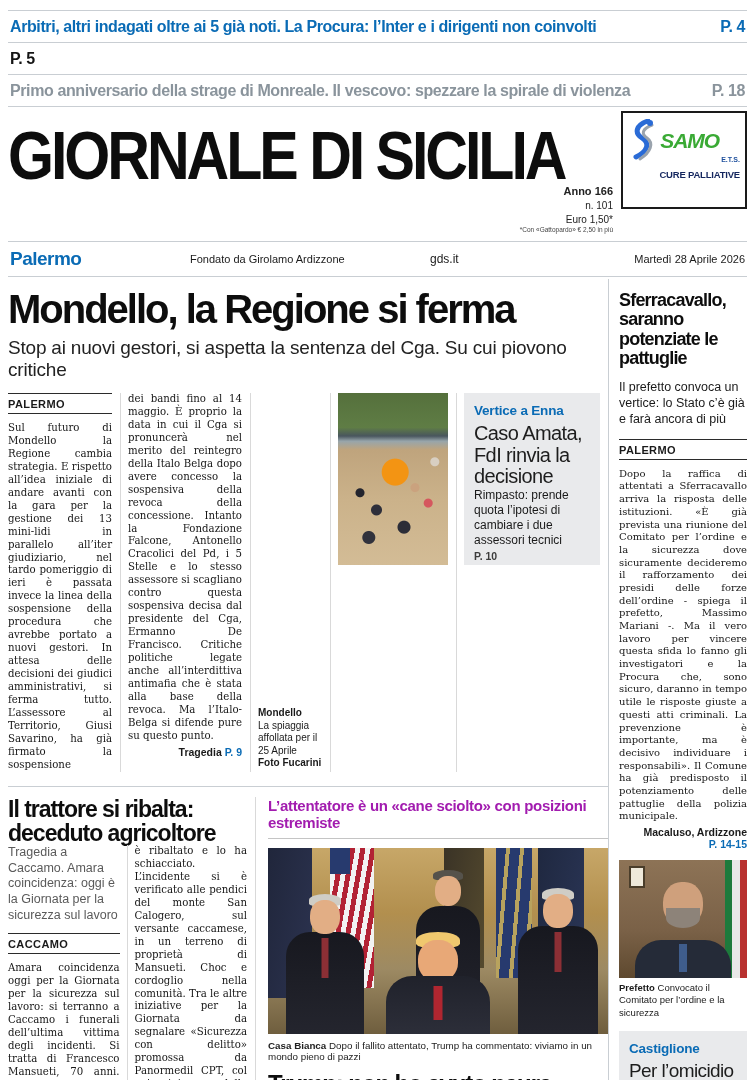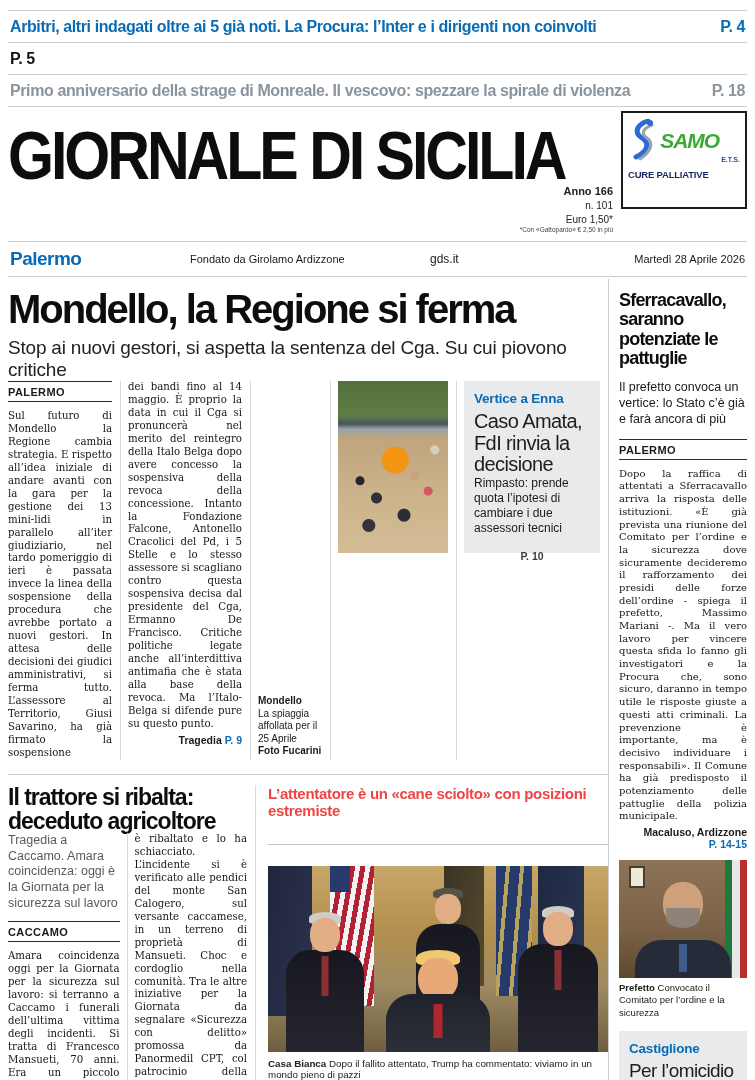--- a/index.html
+++ b/index.html
@@ -9,42 +9,42 @@
 
   
   .strip { border-top:1px solid #c9ced3; }
   .strip-row { display:flex; justify-content:space-between; align-items:center; gap:1px; padding:7px 2px 6px 2px; border-bottom:1px solid #c9ced3; font-weight:bold; font-size:16px; letter-spacing:-0.4px; }
   .c-blue { color:#0a6bb5; } .c-black { color:#141414; } .c-gray { color:#8a949c; }
   .pgref { white-space:nowrap; font-weight:bold; }
 
   
   .masthead { position:relative; height:130px; }
   .mast-title { position:absolute; left:0; top:8px; font-size:58px; font-weight:900; letter-spacing:-3px; color:#0d0d0d; transform:scale(1.02,1.18); transform-origin:left top; white-space:nowrap; }
-  .samo { position:absolute; right:0; top:4px; width:126px; height:98px; border:2px solid #1a1a1a; background:#fff; padding:6px 5px 4px 5px; text-align:left; }
+  .samo { position:absolute; right:0; top:4px; width:126px; height:98px; border:2px solid #1a1a1a; background:#fff; padding:6px 5px 4px 5px; text-align:right; }
   .samo-row { display:flex; align-items:center; justify-content:center; gap:2px; }
   .samo-name { color:#3aaa35; font-weight:900; font-style:italic; font-size:21px; letter-spacing:-1px; }
   .samo-ets { color:#1c4e9c; font-weight:bold; font-size:7px; align-self:flex-end; }
   .samo-tag { color:#14265e; font-weight:bold; font-size:9.5px; margin-top:6px; letter-spacing:-0.2px; }
   .edition { position:absolute; right:134px; bottom:2px; text-align:right; font-size:10px; line-height:1.35; color:#222; }
   .edition .b { font-weight:bold; font-size:11px; }
   .edition .note { font-size:6.5px; color:#444; }
 
   
   .dateline { display:flex; align-items:center; border-top:1px solid #c9ced3; border-bottom:1px solid #c9ced3; padding:6px 2px; margin-top:4px; }
   .dl-city { color:#0a6bb5; font-weight:bold; font-size:19px; flex:0 0 180px; letter-spacing:-0.5px; }
   .dl-founded { font-size:11px; flex:0 0 240px; }
   .dl-site { font-size:12px; flex:1; }
   .dl-date { font-size:11px; margin-left:auto; }
 
   
   .main-grid { display:grid; grid-template-columns:600px 1fr; margin-top:2px; }
   .rail { border-left:1px solid #c9ced3; padding-left:10px; }
 
   .lead-headline { font-size:40px; font-weight:900; letter-spacing:-2px; line-height:1; margin:10px 0 8px 0; color:#0d0d0d; }
-  .lead-subhead { font-size:19px; font-weight:300; letter-spacing:-0.2px; color:#222; }
+  .lead-subhead { font-size:19px; font-weight:300; letter-spacing:-0.2px; color:#222; margin-bottom:12px; }
 
   .lead-row { display:grid; grid-template-columns:112px 130px 80px 126px 152px; min-height:180px; }
   .lr-col { padding:0 8px 0 7px; border-left:1px solid #d9d9d9; }
   .lr-col:first-child { border-left:none; padding-left:0; }
 
   .kicker { font-weight:bold; font-size:11px; letter-spacing:0.4px; border-top:1px solid #2b2b2b; border-bottom:1px solid #2b2b2b; padding:4px 0 3px 0; margin-bottom:8px; }
   .body-serif { font-family:"DejaVu Serif", serif; font-size:10.2px; line-height:1.27; text-align:justify; color:#161616; }
   .byline { text-align:right; font-size:10.5px; font-weight:bold; margin-top:3px; }
   .byline .pg { color:#0a6bb5; }
 
@@ -61,34 +61,34 @@
       radial-gradient(circle at 60% 78%, #2c2d37 0 6px, rgba(0,0,0,0) 7px),
       radial-gradient(circle at 28% 84%, #31323c 0 6px, rgba(0,0,0,0) 7px),
       radial-gradient(circle at 88% 40%, #d8cfc2 0 4px, rgba(0,0,0,0) 5px),
       linear-gradient(180deg, #55703c 0%, #5f7d45 20%, #49565e 25%, #97a5ab 28%, #bfa47d 33%, #cbb28a 62%, #d3bc96 100%);
   }
 
   .enna-box { background:#e9eaec; padding:10px 10px 8px 10px; height:172px; display:flex; flex-direction:column; }
   .box-kicker { color:#0a6bb5; font-weight:bold; font-size:13.5px; letter-spacing:-0.2px; margin-bottom:5px; }
   .enna-h { font-size:20px; font-weight:400; letter-spacing:-0.6px; line-height:1.08; color:#1d1d1d; }
   .enna-text { font-size:12px; font-weight:300; line-height:1.25; margin-top:auto; }
-  .enna-pg { text-align:center; font-size:10.5px; font-weight:bold; color:#3c3c3c; margin-top:14px; }
+  .enna-pg { text-align:left; font-size:10.5px; font-weight:bold; color:#3c3c3c; margin-top:2px; }
 
   
   .mid-grid { display:grid; grid-template-columns:248px 1fr; border-top:1px solid #c9ced3; margin-top:14px; padding-top:10px; }
   .mid-left { padding-right:8px; border-right:1px solid #d9d9d9; }
   .mid-center { padding-left:12px; }
 
   .trat-h { font-size:23px; font-weight:900; letter-spacing:-1px; line-height:1.05; color:#0d0d0d; }
   .trat-cols { display:grid; grid-template-columns:1fr 1fr; }
   .trat-c1 { padding-right:7px; border-right:1px solid #d9d9d9; }
   .trat-c2 { padding-left:7px; }
   .standfirst { font-size:12.5px; font-weight:300; color:#5a5a5a; line-height:1.25; margin-bottom:10px; }
 
-  .trump-kicker { color:#ef4444; font-weight:900; font-size:15px; letter-spacing:-0.3px; padding-bottom:25px; border-bottom:1px solid #c4c4c4; margin-bottom:21px; }
+  .trump-kicker { color:#a21caf; font-weight:900; font-size:15px; letter-spacing:-0.3px; padding-bottom:7px; border-bottom:1px solid #c4c4c4; margin-bottom:9px; }
   .trump-photo { height:186px; position:relative; overflow:hidden; background:linear-gradient(180deg,#c7a768 0%, #b28f4e 35%, #9d8a63 65%, #6f5e3e 100%); }
   .tp-flag { position:absolute; top:0; }
   .tp-dark1 { left:0; width:44px; height:150px; background:linear-gradient(100deg,#20263b,#2c3350); }
   .tp-us1 { left:62px; width:44px; height:140px; background:repeating-linear-gradient(100deg,#b22234 0 5px,#f2f2f2 5px 10px); }
   .tp-us1c { position:absolute; left:62px; top:0; width:20px; height:26px; background:#273a6e; }
   .tp-dark2 { left:176px; width:40px; height:120px; background:linear-gradient(100deg,#3a3326,#554a2e); }
   .tp-us2 { left:228px; width:36px; height:130px; background:repeating-linear-gradient(95deg,#273a6e 0 10px,#b8a35e 10px 14px); }
   .tp-dark3 { right:24px; width:46px; height:150px; background:linear-gradient(100deg,#1f2840,#2b3657); }
   .tp-man { position:absolute; bottom:0; background:linear-gradient(#17181f,#24252e); border-radius:24px 24px 0 0; }
   .tp-man-left { left:18px; width:78px; height:102px; }

